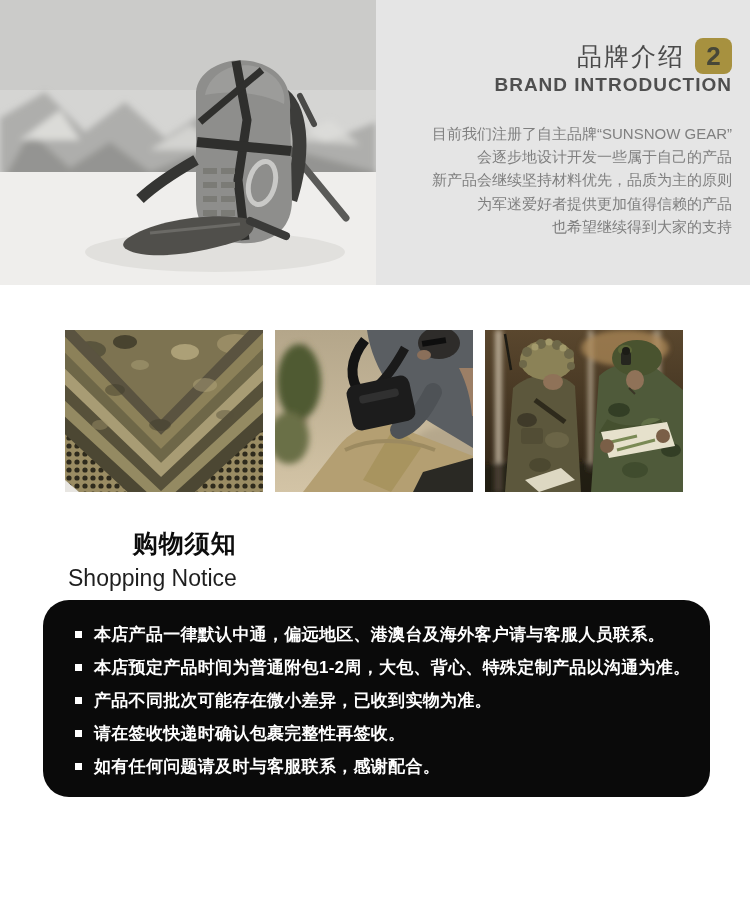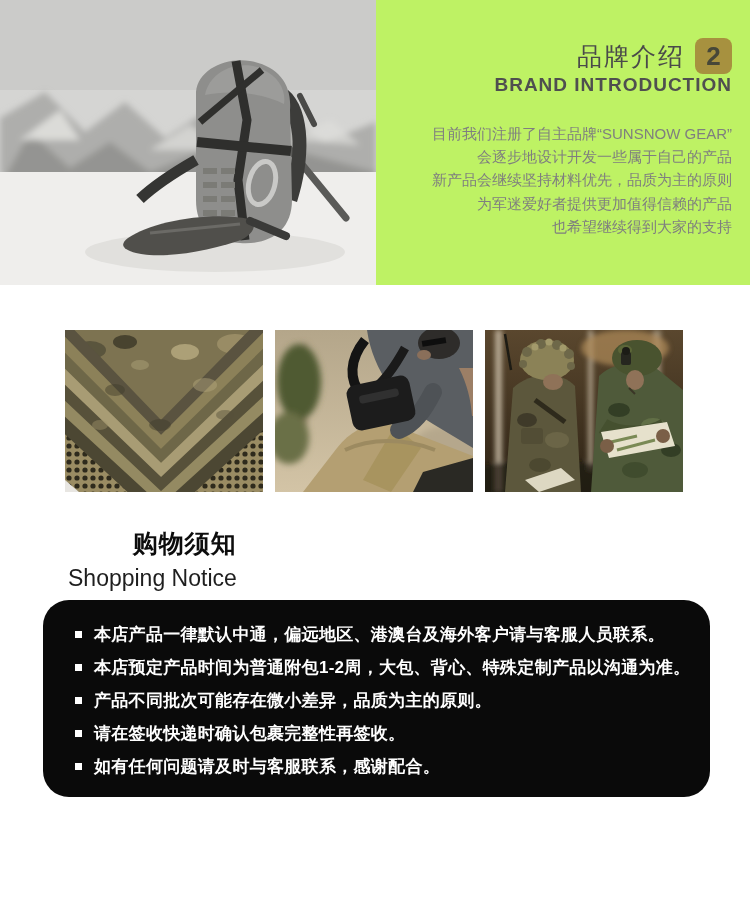--- a/index.html
+++ b/index.html
@@ -1,20 +1,20 @@
 <!DOCTYPE html>
 <html><head>
 <meta charset="utf-8">
 <style>
   html,body{margin:0;padding:0;background:#fff;}
   .page{position:relative;width:750px;height:901px;background:#ffffff;overflow:hidden;
         font-family:"Liberation Sans","DejaVu Sans",sans-serif;}
 
   
-  .hero{position:absolute;left:0;top:0;width:750px;height:285px;background:#bef264;}
+  .hero{position:absolute;left:0;top:0;width:750px;height:285px;background:#e5e5e5;}
   .hero-photo{position:absolute;left:0;top:0;width:376px;height:285px;display:block;}
   .brand-block{position:absolute;top:38px;right:18px;width:340px;text-align:right;}
   .brand-title-row{display:flex;justify-content:flex-end;align-items:center;gap:10px;}
   .brand-title-zh{margin:0;font-size:25px;font-weight:400;letter-spacing:2px;color:#4a4a4a;}
   .badge{width:37px;height:36px;border-radius:8px;background:#a7913f;color:#474738;
          font-size:26px;font-weight:bold;display:flex;align-items:center;justify-content:center;}
   .brand-title-en{font-size:19px;font-weight:bold;letter-spacing:1px;color:#4f4f4f;}
   .brand-paragraph{margin-top:26px;font-size:15px;line-height:23.2px;color:#7f7f7f;}
   .brand-paragraph p{margin:0;}
 
@@ -260,21 +260,21 @@
     <div class="notice-row">
       <span class="notice-bullet"></span>
       <span class="notice-text">本店产品一律默认中通，偏远地区、港澳台及海外客户请与客服人员联系。</span>
     </div>
     <div class="notice-row">
       <span class="notice-bullet"></span>
       <span class="notice-text">本店预定产品时间为普通附包1-2周，大包、背心、特殊定制产品以沟通为准。</span>
     </div>
     <div class="notice-row">
       <span class="notice-bullet"></span>
-      <span class="notice-text">产品不同批次可能存在微小差异，品质为主的原则。</span>
+      <span class="notice-text">产品不同批次可能存在微小差异，已收到实物为准。</span>
     </div>
     <div class="notice-row">
       <span class="notice-bullet"></span>
       <span class="notice-text">请在签收快递时确认包裹完整性再签收。</span>
     </div>
     <div class="notice-row">
       <span class="notice-bullet"></span>
       <span class="notice-text">如有任何问题请及时与客服联系，感谢配合。</span>
     </div>
   </div>

